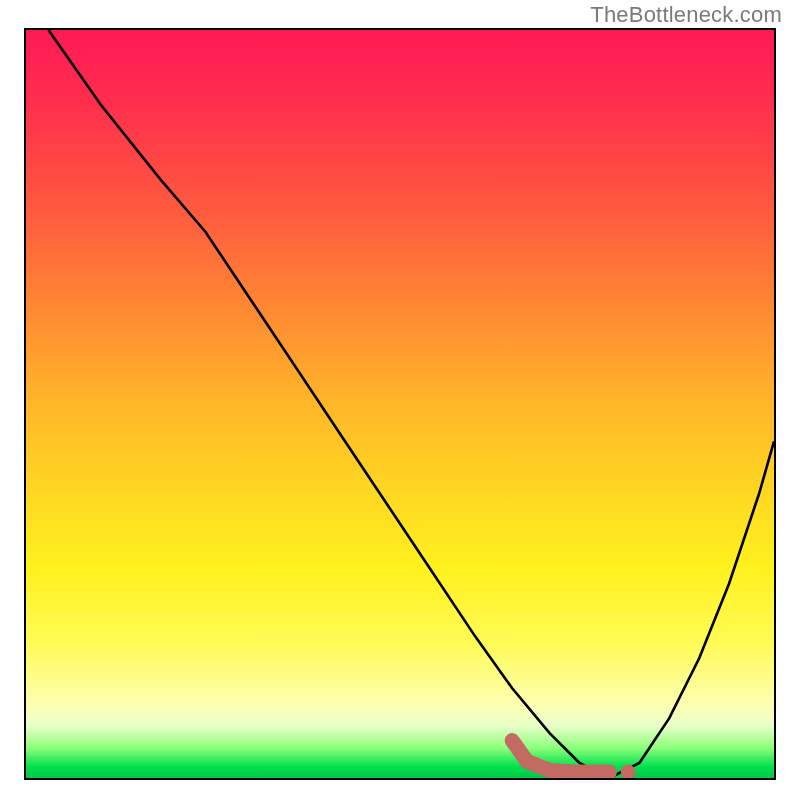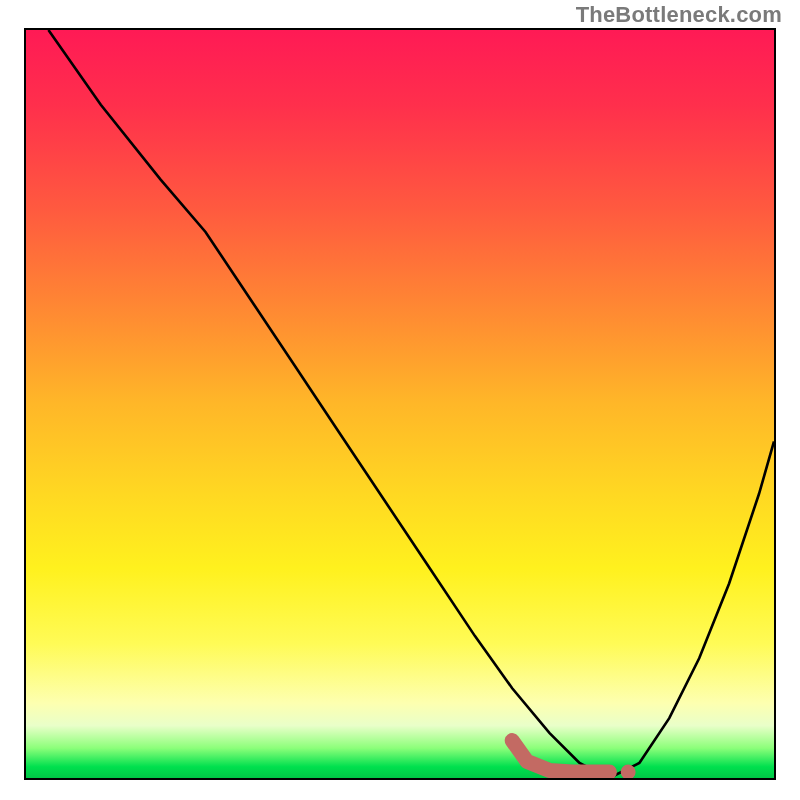--- a/index.html
+++ b/index.html
@@ -13,21 +13,21 @@
   .frame {
     position: relative;
     width: 800px;
     height: 800px;
   }
   .watermark {
     position: absolute;
     top: 2px;
     right: 18px;
     font-size: 22px;
-    font-weight: 700;
+    font-weight: 400;
     color: #7a7a7a;
     letter-spacing: 0.2px;
   }
   .plot-wrap {
     position: absolute;
     left: 24px;
     top: 28px;
     width: 752px;
     height: 752px;
     border: 2px solid #000;

